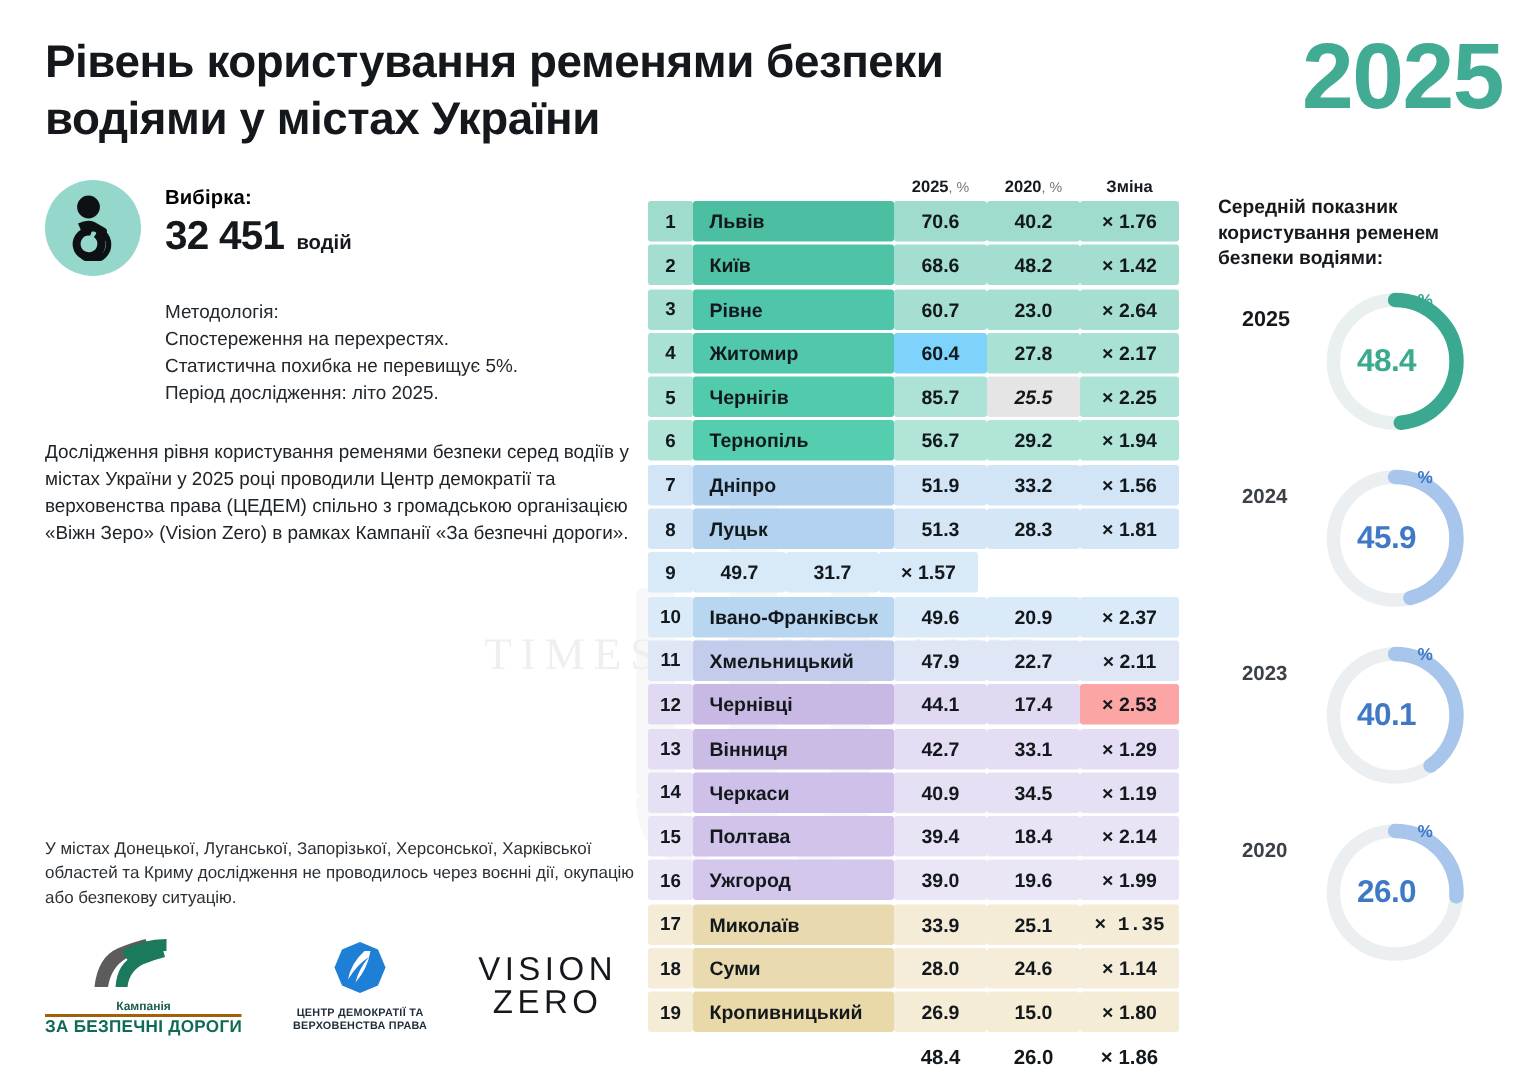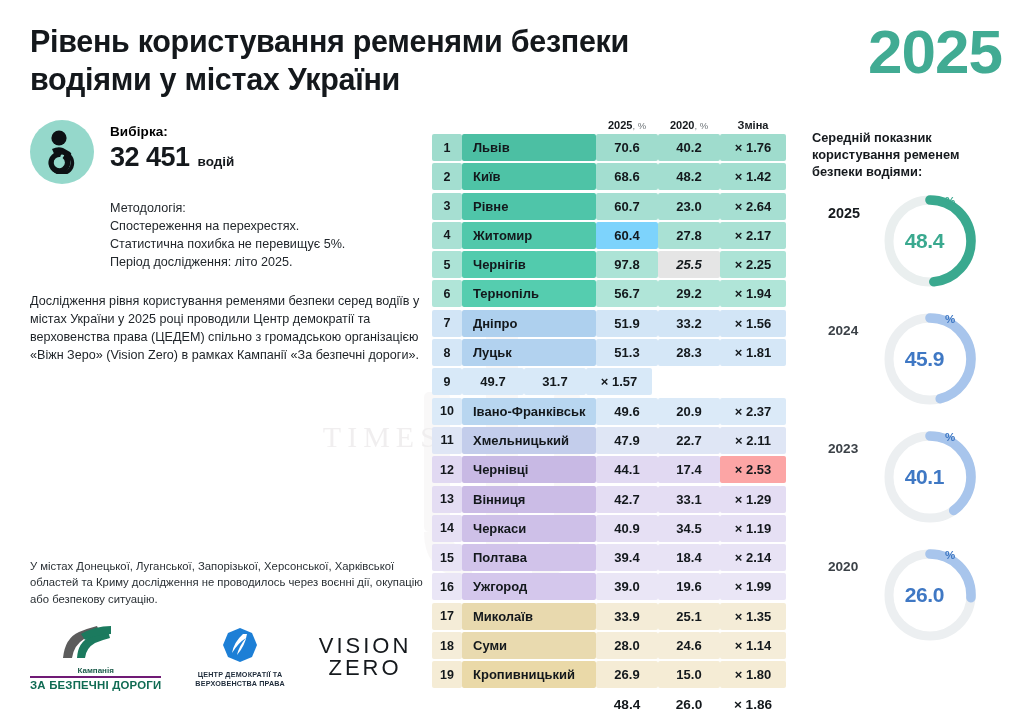--- a/index.html
+++ b/index.html
@@ -108,21 +108,21 @@
   }
   .logo-block { display: flex; flex-direction: column; align-items: center; }
 
   .logo-cedem-txt {
     font-size: 7.2px; font-weight: bold; color: #1e2b3a;
     text-align: center; line-height: 1.3; margin-top: 4px; letter-spacing: .2px;
   }
   .logo-road-txt1 { font-size: 8px; color: #1c5c4b; font-weight: bold; margin-top: 2px; }
   .logo-road-txt2 {
     font-size: 11.4px; font-weight: bold; color: #0f6b53; letter-spacing: .2px;
-    border-top: 2px solid #701a75; padding-top: 1px; margin-top: 1px;
+    border-top: 2px solid #a16207; padding-top: 1px; margin-top: 1px;
   }
   .vision-zero { line-height: .98; }
   .vz-l1 { font-size: 22px; letter-spacing: 3px; color: #15191d; font-weight: 400; }
   .vz-l2 { font-size: 22px; letter-spacing: 3px; color: #15191d; font-weight: 400; position: relative; }
 
   
   .table {
     position: absolute;
     left: 432px; top: 112px;
     width: 358px;
@@ -302,21 +302,21 @@
         <div class="trow">
           <div class="cell rank c-rank" style="background: rgb(169, 225, 212);">4</div>
           <div class="cell city c-city" style="background: rgb(81, 200, 171);">Житомир</div>
           <div class="cell c-v25" style="background: #7dd3fc; text-align: center;">60.4</div>
           <div class="cell c-v20" style="background: rgb(169, 225, 212);">27.8</div>
           <div class="cell c-chg" style="background: rgb(169, 225, 212);">× 2.17</div>
         </div>
         <div class="trow">
           <div class="cell rank c-rank" style="background: rgb(172, 227, 214);">5</div>
           <div class="cell city c-city" style="background: rgb(82, 203, 173);">Чернігів</div>
-          <div class="cell c-v25" style="background: rgb(172, 227, 214);">97.8</div>
+          <div class="cell c-v25" style="background: rgb(172, 227, 214);">85.7</div>
           <div class="cell c-v20" style="background: #e5e5e5; font-style: italic;">25.5</div>
           <div class="cell c-chg" style="background: rgb(172, 227, 214);">× 2.25</div>
         </div>
         <div class="trow">
           <div class="cell rank c-rank" style="background: rgb(176, 229, 216);">6</div>
           <div class="cell city c-city" style="background: rgb(85, 205, 175);">Тернопіль</div>
           <div class="cell c-v25" style="background: rgb(176, 229, 216);">56.7</div>
           <div class="cell c-v20" style="background: rgb(176, 229, 216);">29.2</div>
           <div class="cell c-chg" style="background: rgb(176, 229, 216);">× 1.94</div>
         </div>
@@ -387,21 +387,21 @@
           <div class="cell city c-city" style="background: rgb(212, 199, 236);">Ужгород</div>
           <div class="cell c-v25" style="background: rgb(234, 230, 246);">39.0</div>
           <div class="cell c-v20" style="background: rgb(234, 230, 246);">19.6</div>
           <div class="cell c-chg" style="background: rgb(234, 230, 246);">× 1.99</div>
         </div>
         <div class="trow">
           <div class="cell rank c-rank" style="background: rgb(244, 236, 215);">17</div>
           <div class="cell city c-city" style="background: rgb(232, 217, 174);">Миколаїв</div>
           <div class="cell c-v25" style="background: rgb(244, 236, 215);">33.9</div>
           <div class="cell c-v20" style="background: rgb(244, 236, 215);">25.1</div>
-          <div class="cell c-chg" style="background: rgb(244, 236, 215);">× 1.35</div>
+          <div class="cell c-chg" style="background: rgb(244, 236, 215); font-family: Liberation Mono, monospace;">× 1.35</div>
         </div>
         <div class="trow">
           <div class="cell rank c-rank" style="background: rgb(245, 237, 217);">18</div>
           <div class="cell city c-city" style="background: rgb(233, 218, 175);">Суми</div>
           <div class="cell c-v25" style="background: rgb(245, 237, 217);">28.0</div>
           <div class="cell c-v20" style="background: rgb(245, 237, 217);">24.6</div>
           <div class="cell c-chg" style="background: rgb(245, 237, 217);">× 1.14</div>
         </div>
         <div class="trow">
           <div class="cell rank c-rank" style="background: rgb(245, 236, 213);">19</div>

